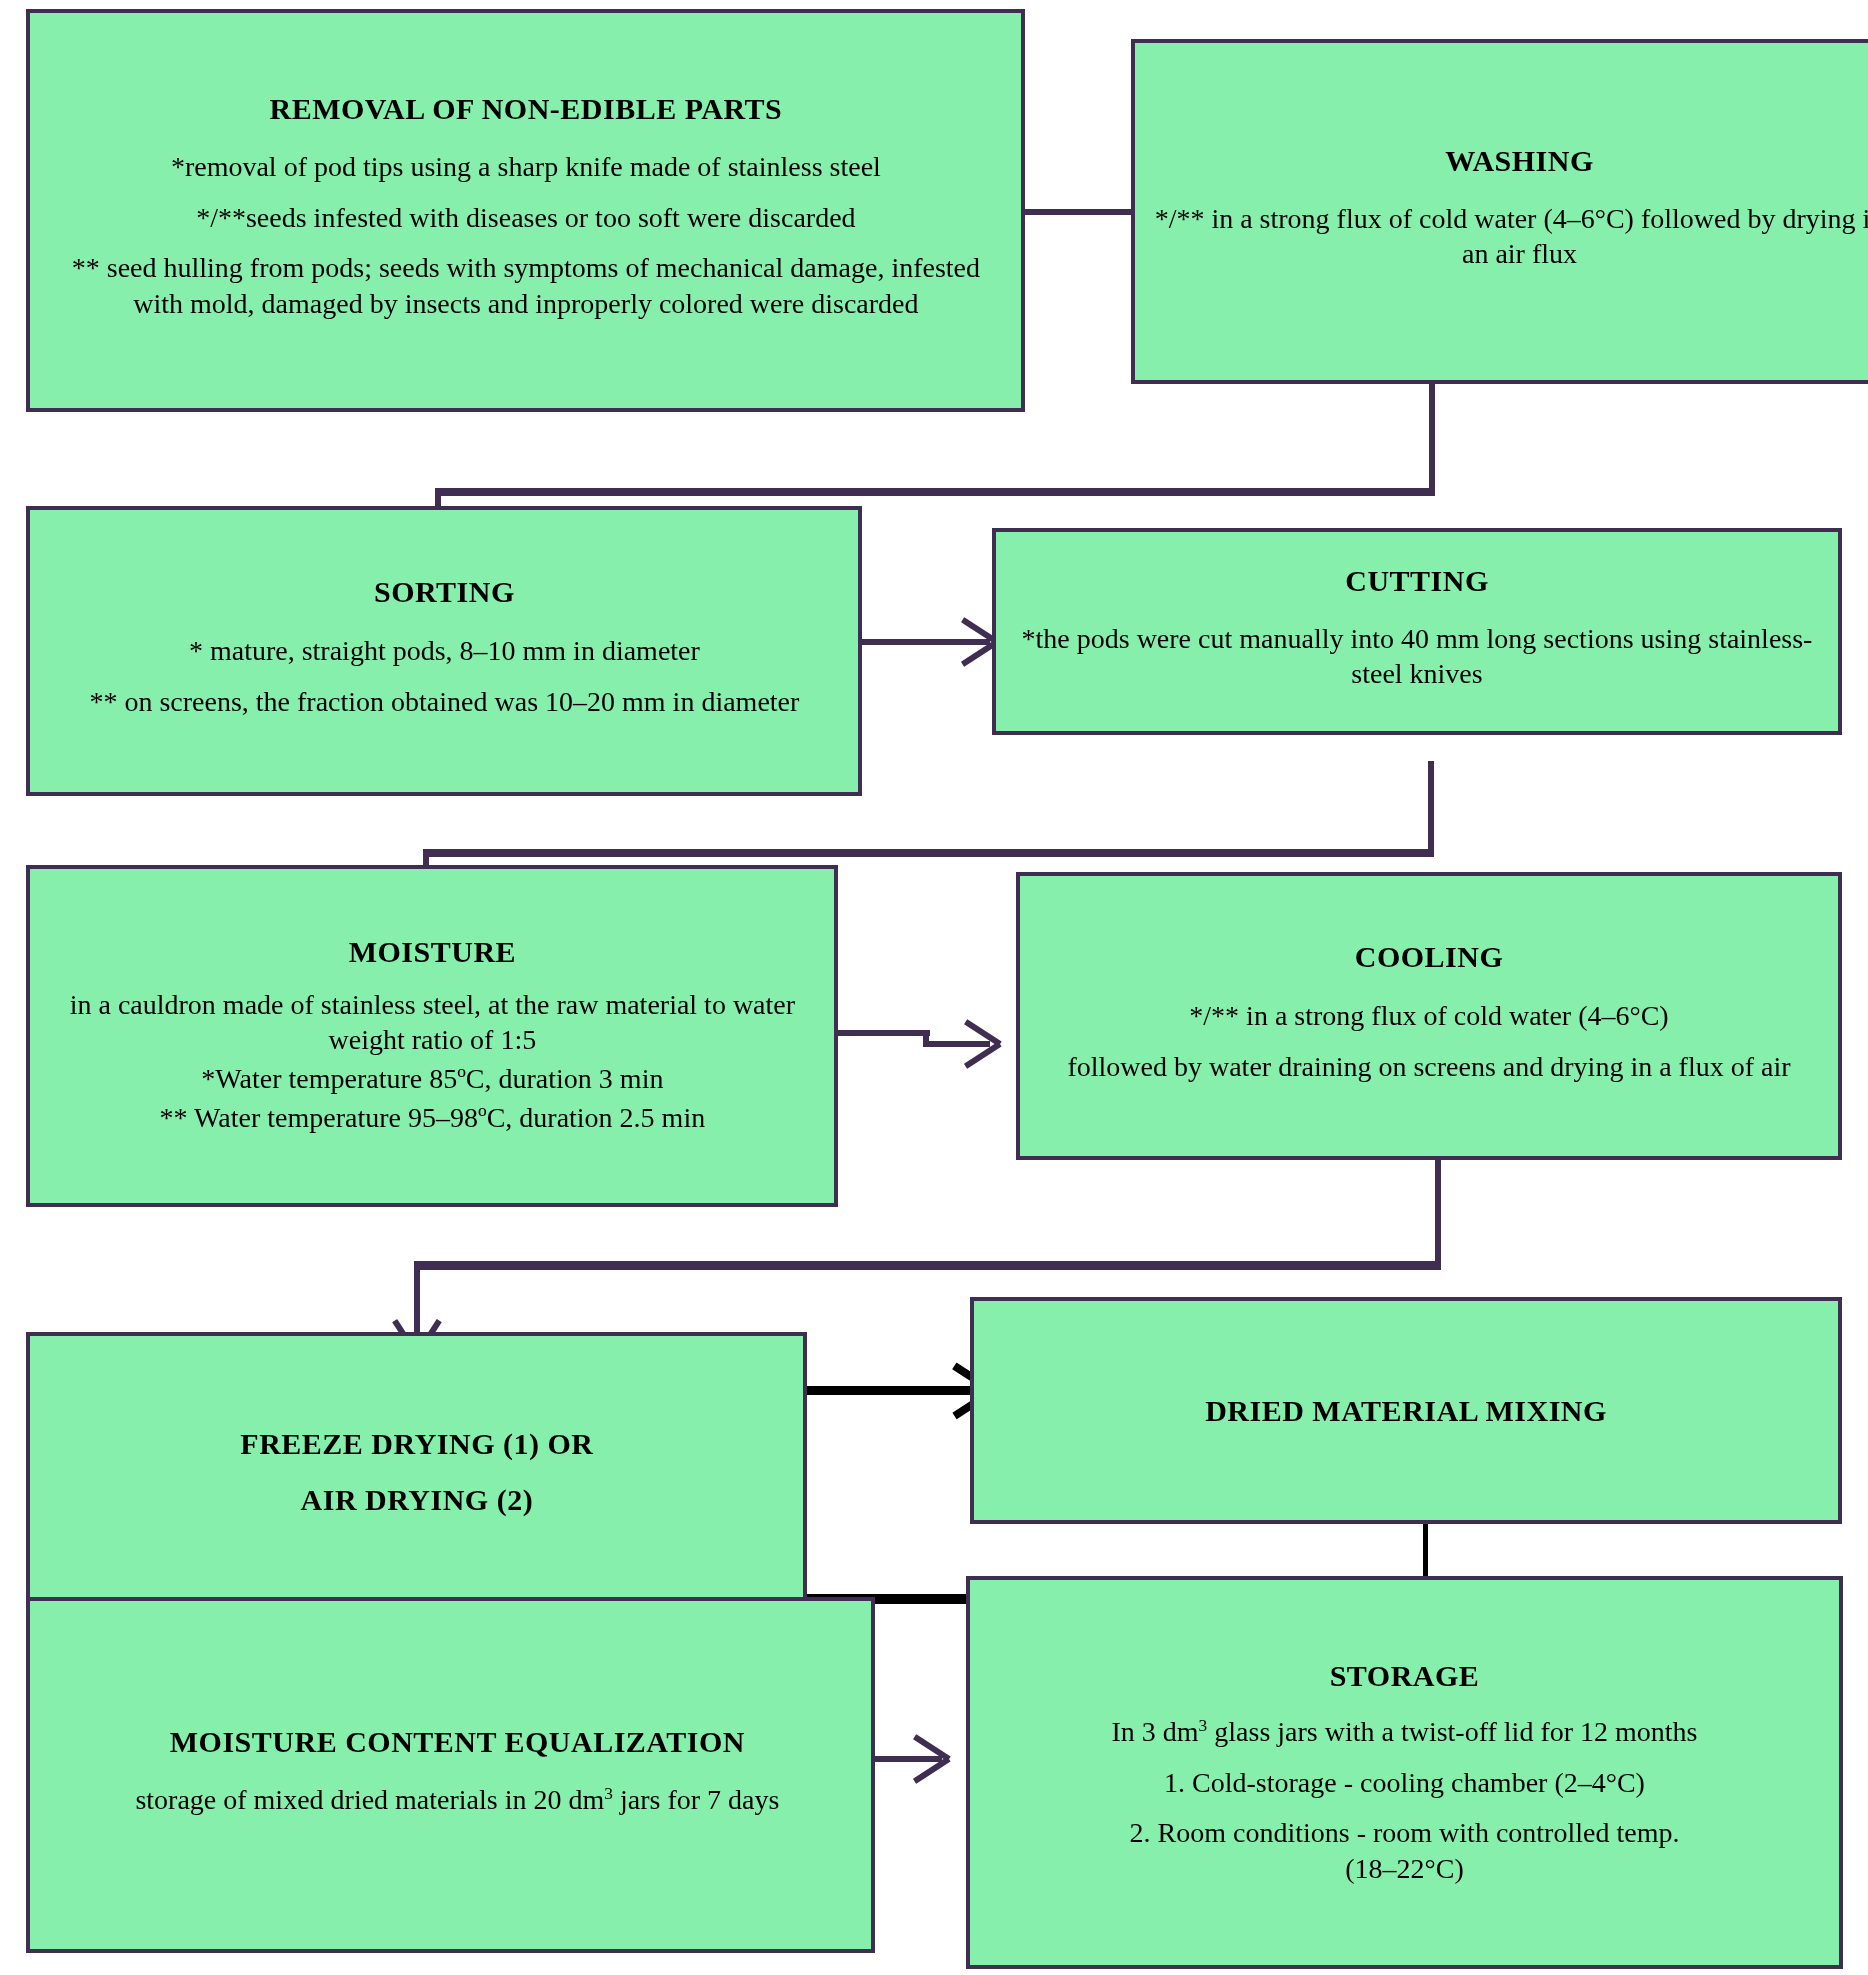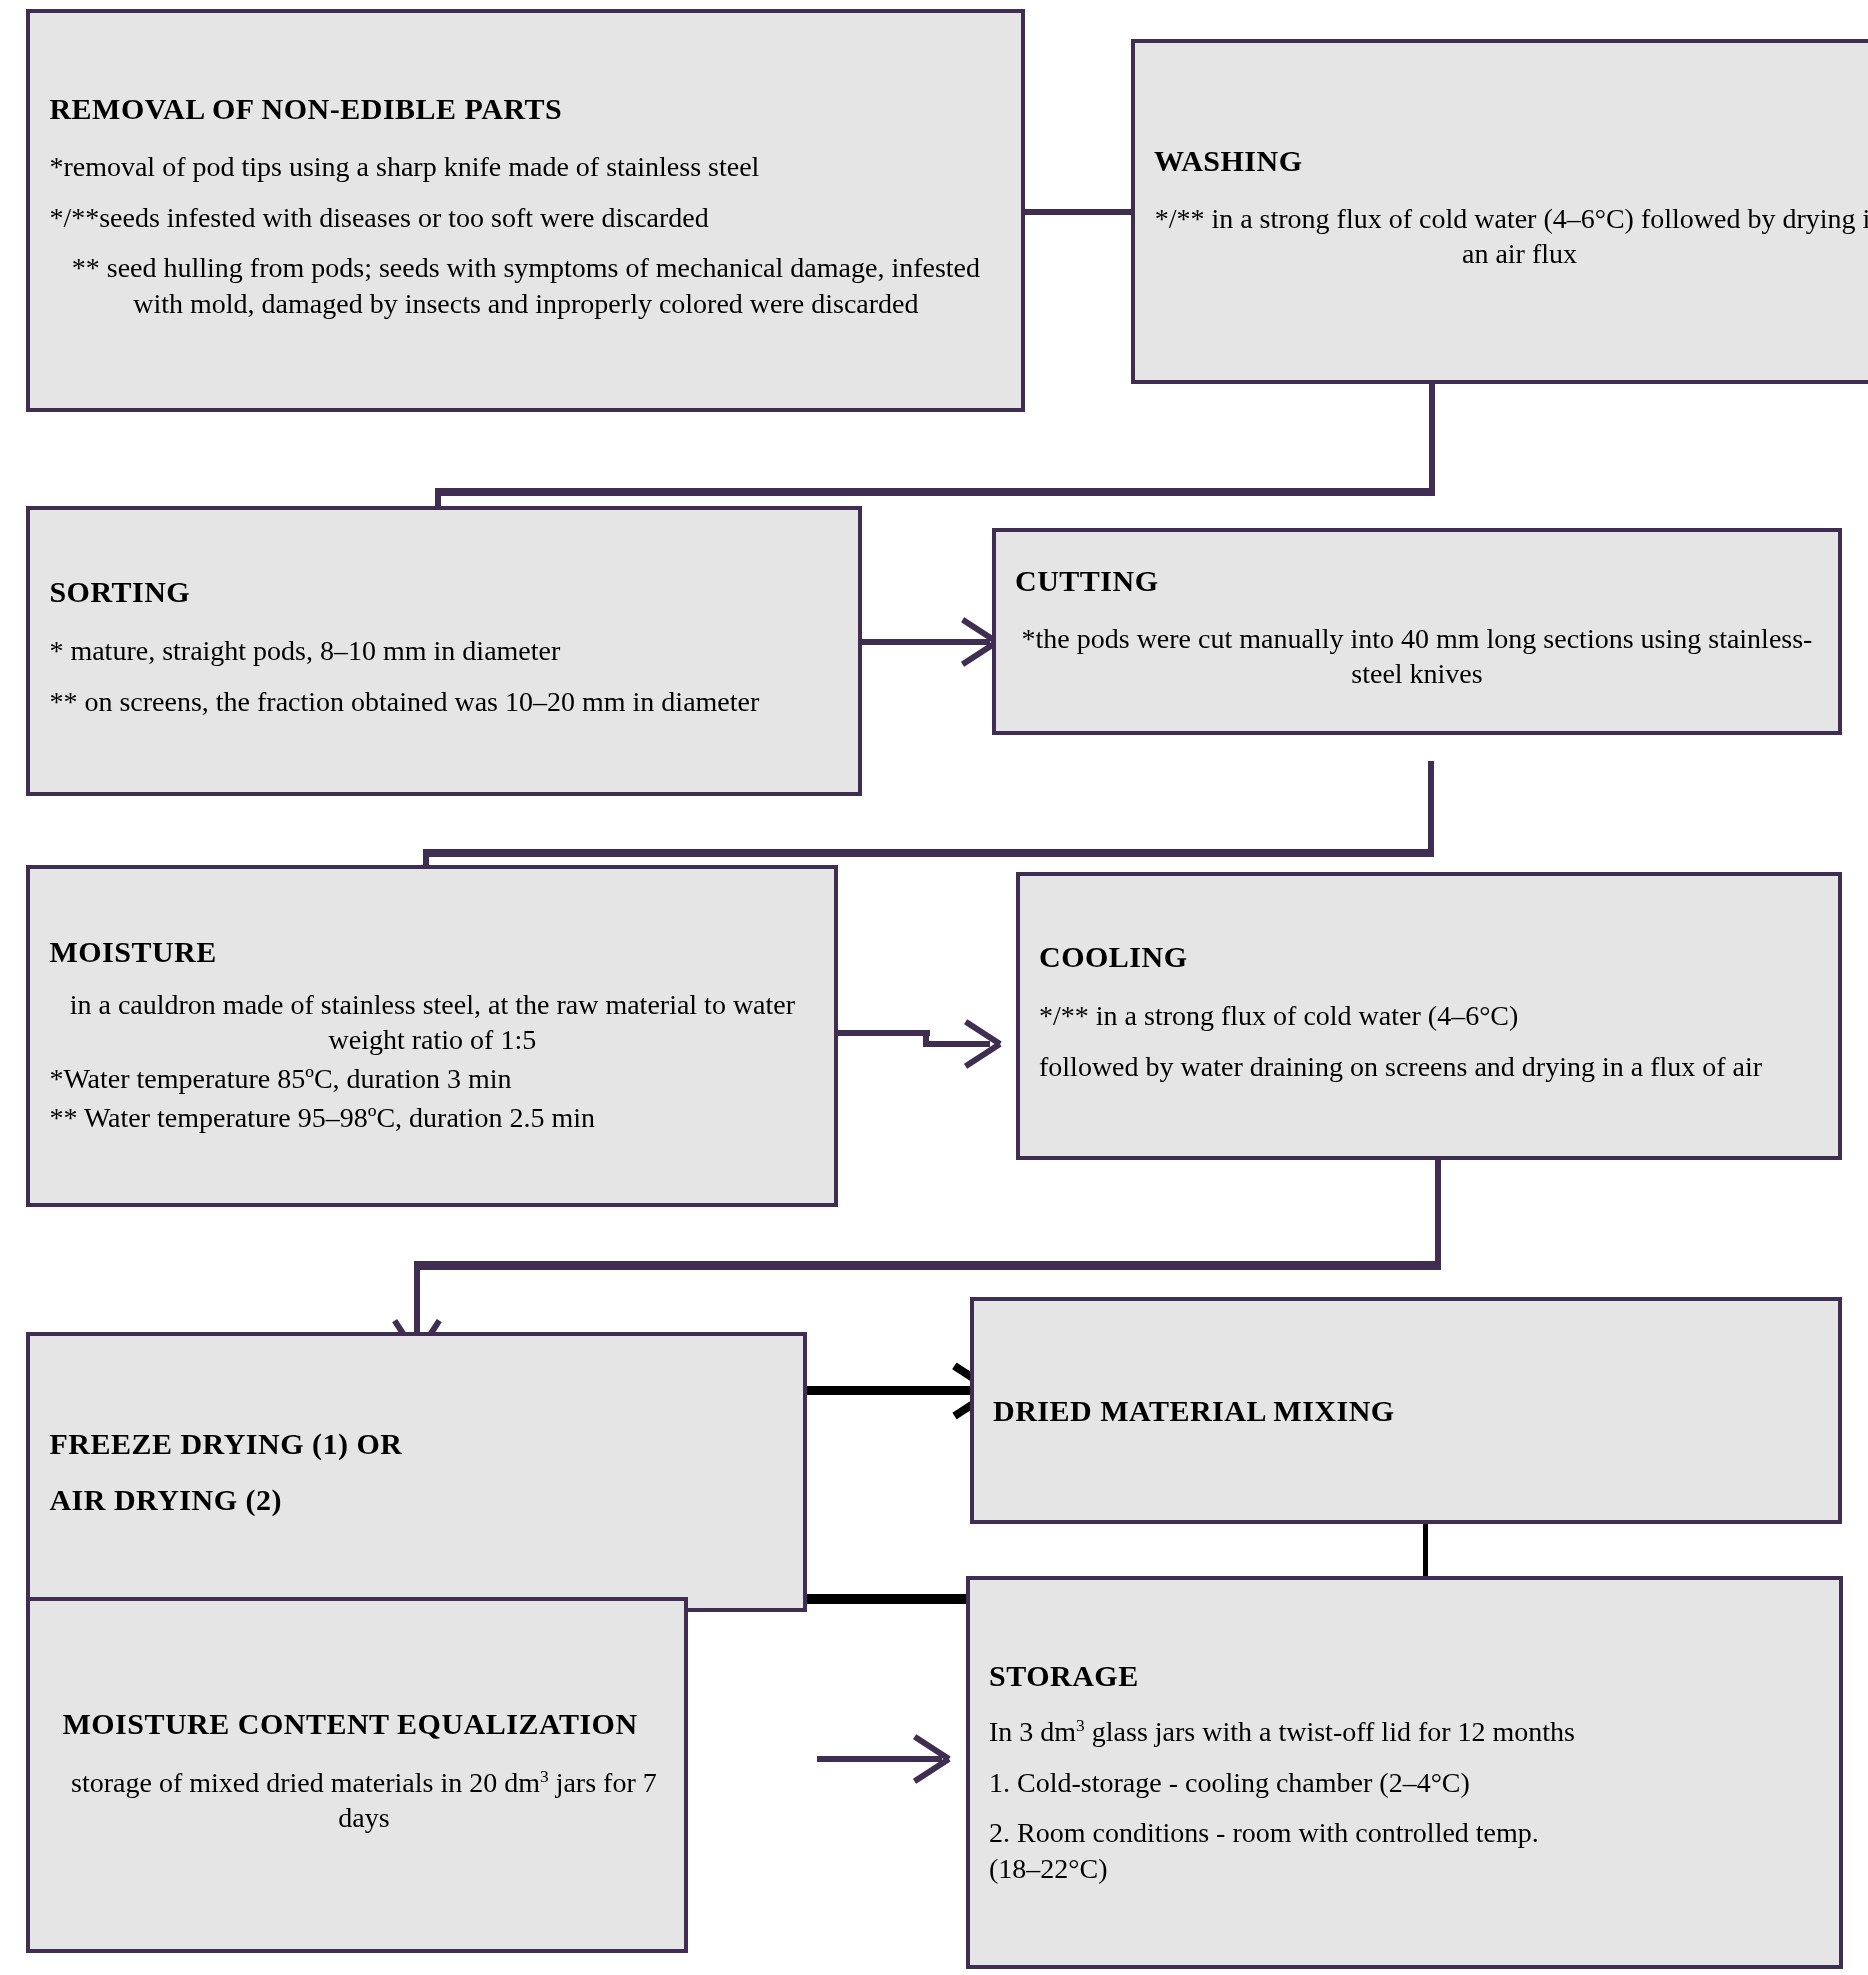--- a/index.html
+++ b/index.html
@@ -12,26 +12,26 @@
     width:1869px;
     height:1975px;
     background:#ffffff;
     overflow:hidden;
   }
 
   
   .pbox{
     position:absolute;
     box-sizing:border-box;
-    background:#e5e5e5;
+    background:#86efac;
     border:4.8px solid #402d52;
     display:flex;
     flex-direction:column;
     justify-content:center;
-    align-items:flex-start;
+    align-items:center;
     text-align:center;
     padding:10.6px 19px;
   }
   .pbox .ptitle{
     font-weight:bold;
     font-size:30px;
     line-height:1.12;
     letter-spacing:0.5px;
     margin-bottom:16.3px;
   }
@@ -197,21 +197,21 @@
 
   <div class="pbox titleonly" style="left:26.4px; top:1297px; width:781px; height:280px;margin-top:35px;">
     <div class="ptitle" style="margin-bottom:22px;">FREEZE DRYING (1) OR</div>
     <div class="ptitle">AIR DRYING (2)</div>
   </div>
 
   <div class="pbox titleonly" style="left:970px; top:1297px; width:872px; height:227px;">
     <div class="ptitle">DRIED MATERIAL MIXING</div>
   </div>
 
-  <div class="pbox" style="left:26.4px; top:1597px; width:662px; height:356px;padding-left:32px;">
+  <div class="pbox" style="left:26.4px; top:1597px; width:849px; height:356px;padding-left:32px;">
     <div class="ptitle">MOISTURE CONTENT EQUALIZATION</div>
     <div class="pline"><span>storage of mixed dried materials in 20 dm</span><sup>3</sup><span> jars for 7 days</span></div>
   </div>
 
   <div class="pbox" style="left:966px; top:1576px; width:877px; height:393px;">
     <div class="ptitle" style="margin-bottom:13.5px;">STORAGE</div>
     <div class="pline"><span>In 3 dm</span><sup>3</sup><span> glass jars with a twist-off lid for 12 months</span></div>
     <div class="pline">1. Cold-storage - cooling chamber (2–4°C)</div>
     <div class="pline nogap" style="margin-top:7.7px;">2. Room conditions - room with controlled temp.</div>
     <div class="pline nogap">(18–22°C)</div>

